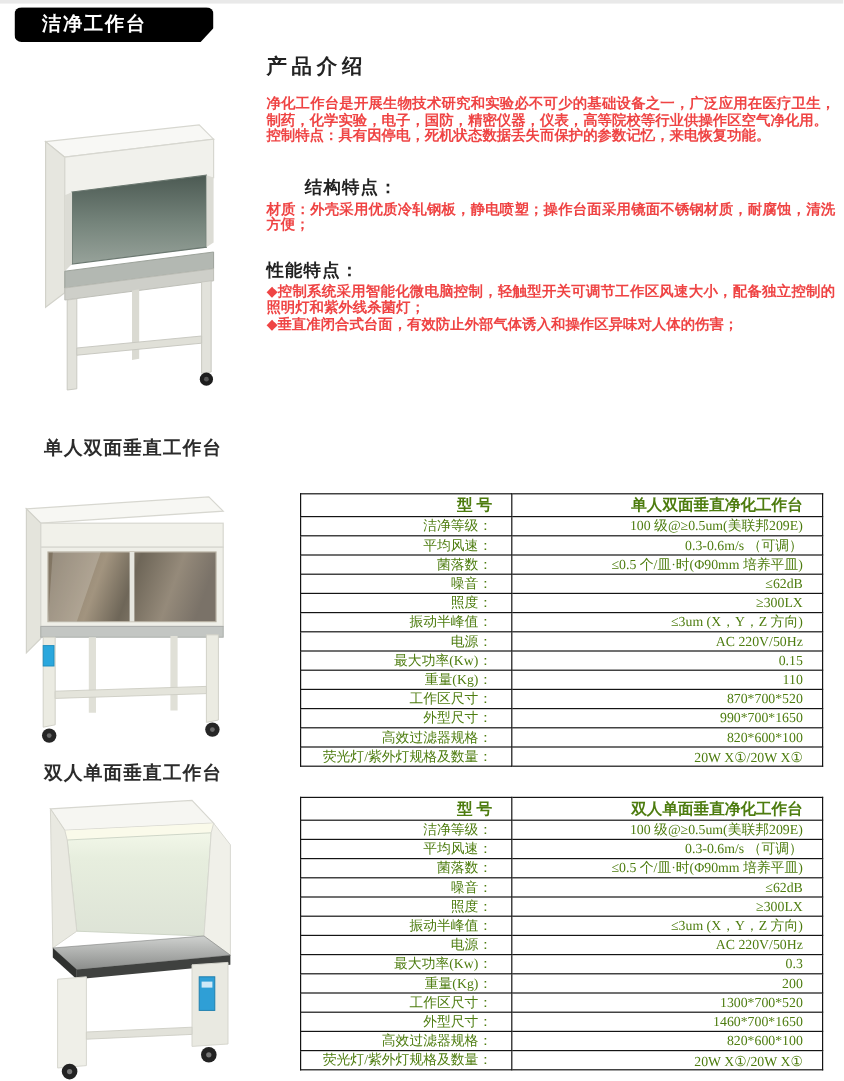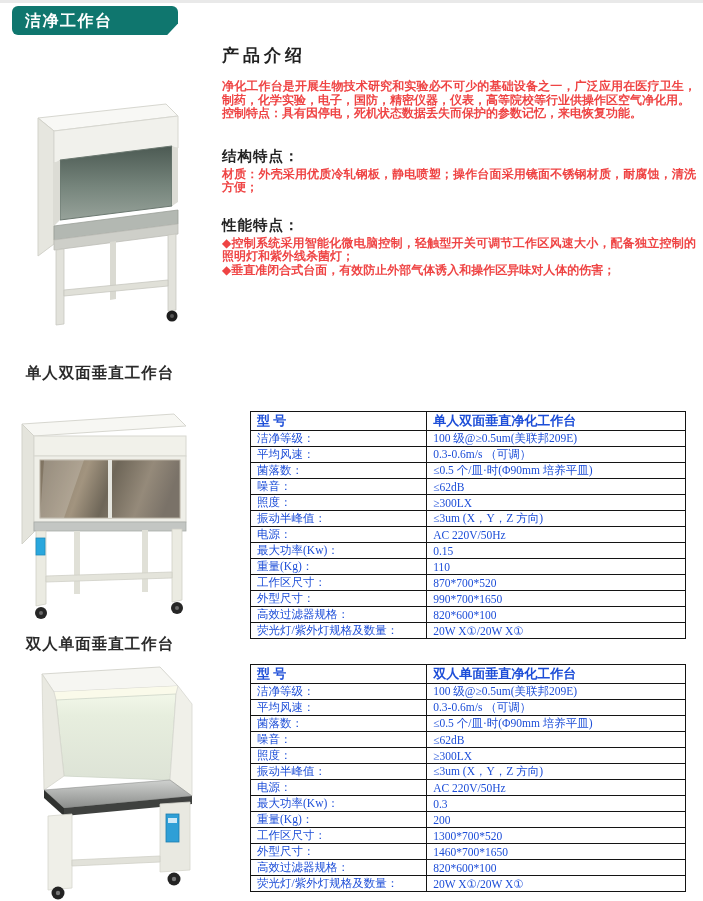--- a/index.html
+++ b/index.html
@@ -1,46 +1,46 @@
 <!DOCTYPE html>
 <html><head>
 <meta charset="utf-8">
 <style>
   html,body{margin:0;padding:0;background:#ffffff;}
   .page{position:relative;width:703px;height:901px;background:#fff;overflow:hidden;
         font-family:"Liberation Sans","DejaVu Sans",sans-serif;color:#1f1f1f;}
   .top-rule{position:absolute;left:0;top:0;width:703px;height:3px;background:#e9e9e9;}
 
   
-  .banner{position:absolute;left:12px;top:6px;width:166px;height:29px;background:#0f766e;
+  .banner{position:absolute;left:12px;top:6px;width:166px;height:29px;background:#000000;
           border-radius:6px;clip-path:polygon(0 0,100% 0,100% 60%,93.5% 100%,0 100%);
-          color:#fff;font-weight:bold;font-size:16px;line-height:29px;padding-left:13px;
+          color:#fff;font-weight:bold;font-size:16px;line-height:29px;padding-left:23px;
           box-sizing:border-box;letter-spacing:1.5px;}
 
   
   .right-col{position:absolute;left:222px;top:44px;width:474px;}
   .page-title{font-size:17px;font-weight:bold;letter-spacing:4px;margin:0 0 13px 0;color:#222;}
   .sec-heading{font-size:14.5px;font-weight:bold;letter-spacing:1px;margin:0 0 2px 0;color:#222;}
   .body-text{font-size:12px;line-height:13.5px;margin:0;font-weight:600;color:#ef4444;
              text-align:justify;}
-  .gap1{margin-top:26px;}
+  .gap1{margin-top:26px;margin-left:32px;}
   .gap2{margin-top:21px;}
   .bullet{margin:0;}
 
   
   .figure{position:absolute;margin:0;padding:0;}
   .figure svg{display:block;width:100%;height:100%;}
   .caption{position:absolute;left:0;width:200px;text-align:center;font-size:15.5px;
-           font-weight:bold;letter-spacing:1px;color:#2b2b2b;}
+           font-weight:bold;letter-spacing:1px;color:#2b2b2b;padding-left:11px;}
 
   
   .spec-table{position:absolute;border-collapse:collapse;table-layout:fixed;background:#fff;
               font-family:"Liberation Serif","DejaVu Serif",serif;}
-  .spec-table td{border:1.5px solid #141414;text-align:left;vertical-align:middle;
-                 font-size:11.5px;color:#1d4ed8;padding:0 6px;overflow:hidden;white-space:nowrap;}
+  .spec-table td{border:1.5px solid #141414;text-align:right;vertical-align:middle;
+                 font-size:11.5px;color:#4d7c0f;padding:0 16px;overflow:hidden;white-space:nowrap;}
   .spec-table tr.hdr td{font-weight:bold;font-size:13px;}
   .t1{left:250px;top:411px;width:436px;height:221px;}
   .t2{left:250px;top:664px;width:436px;height:217px;}
 </style>
 </head>
 <body>
 
 <div class="page">
   <div class="top-rule"></div>
 

